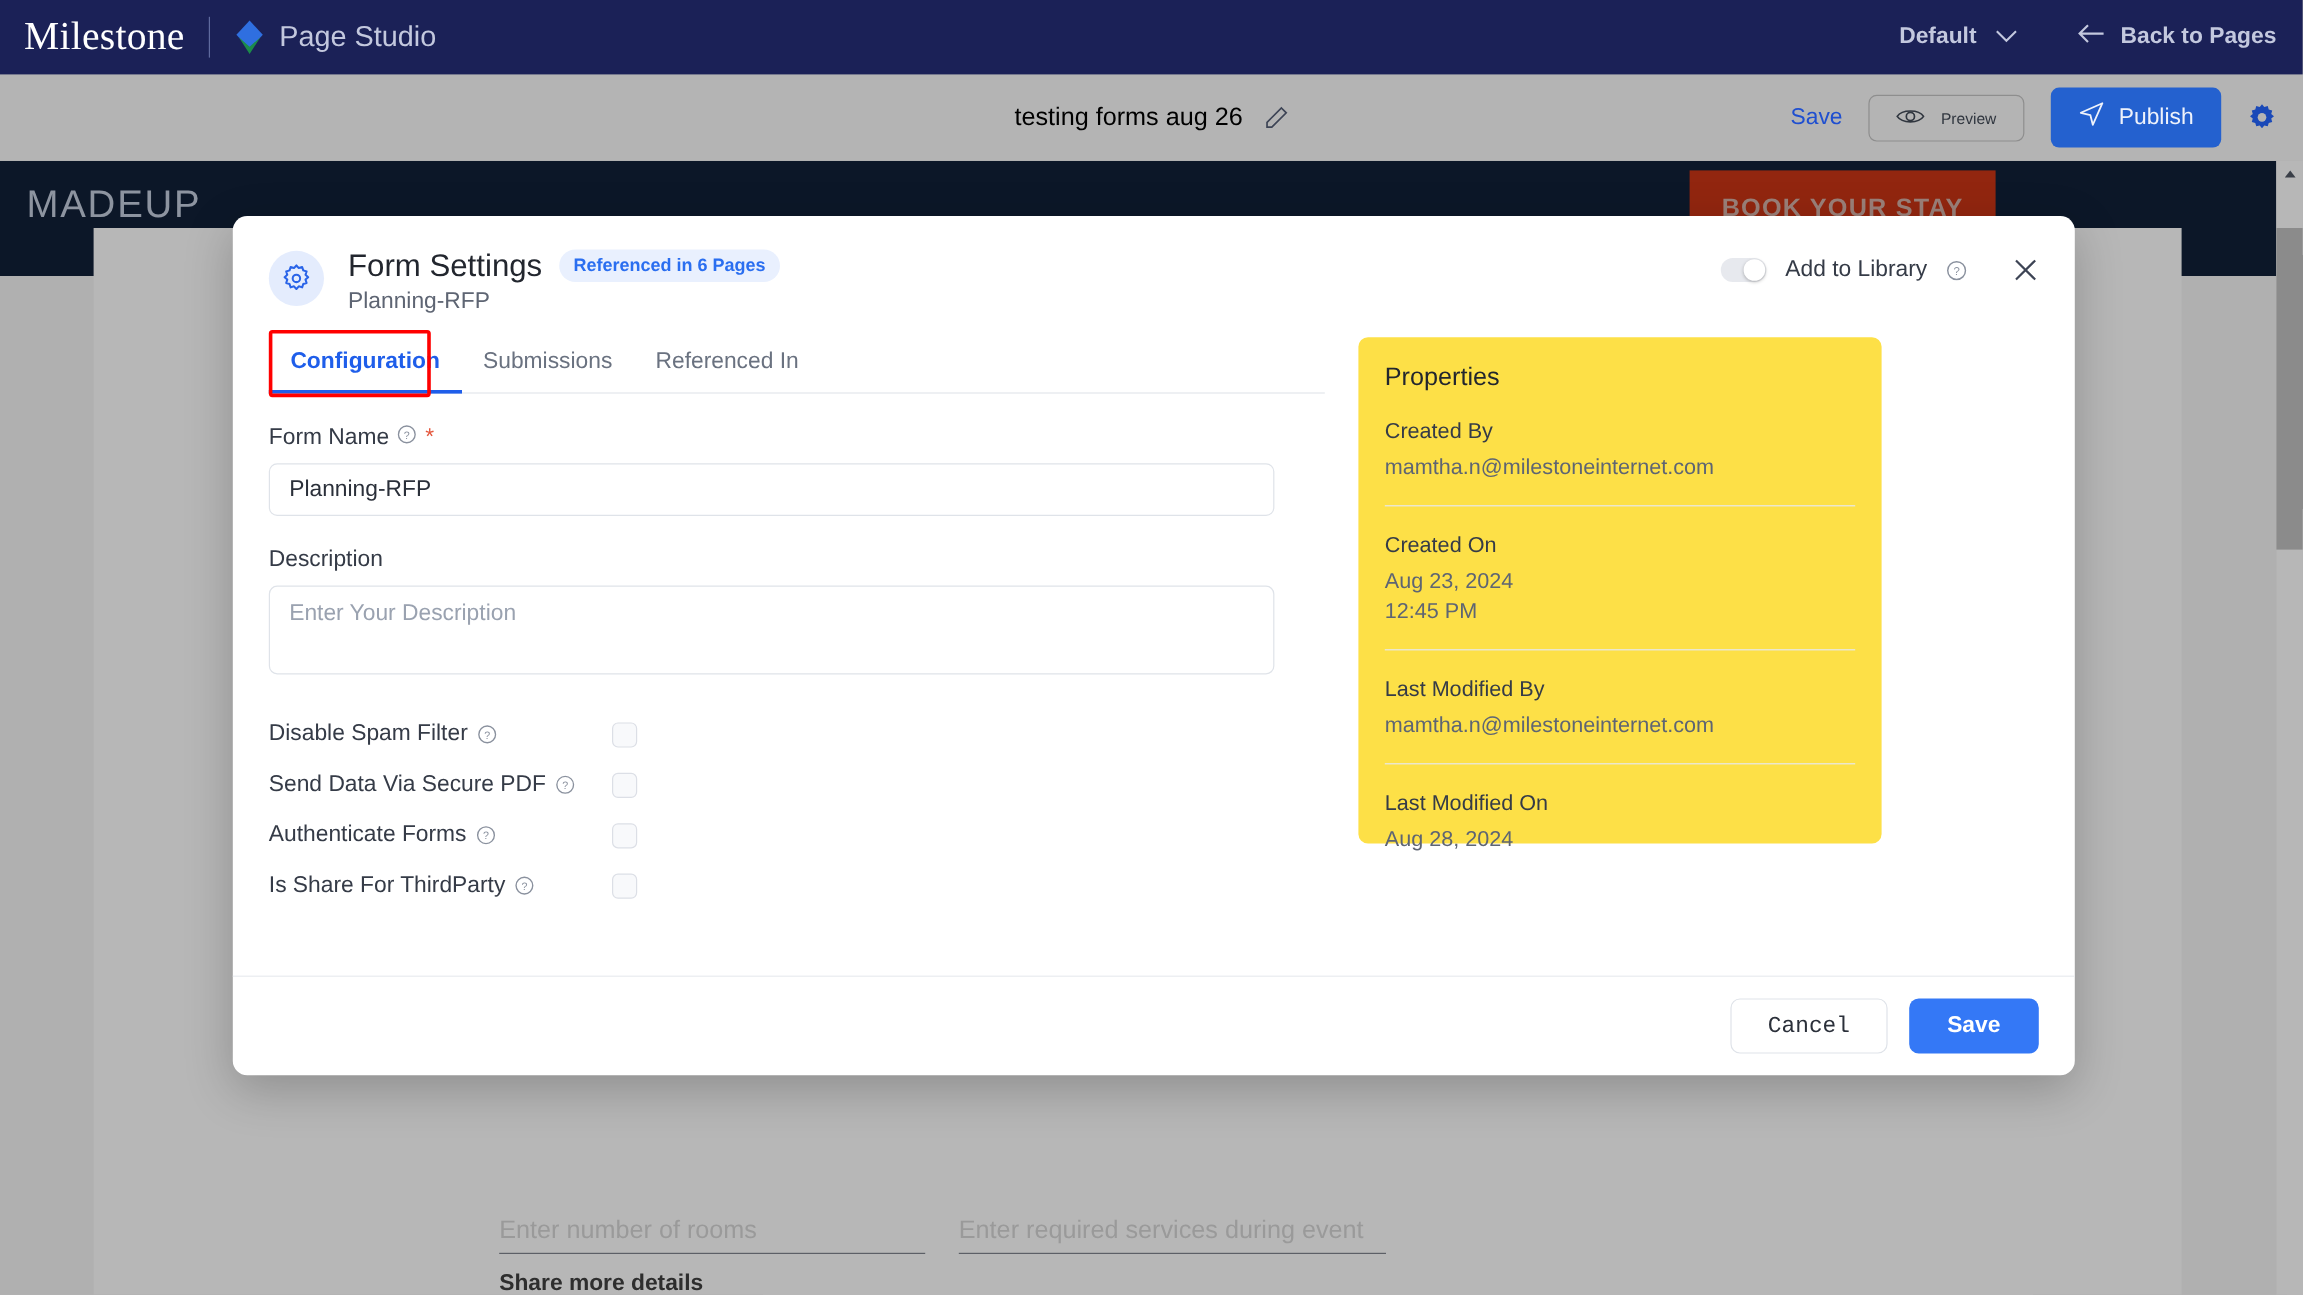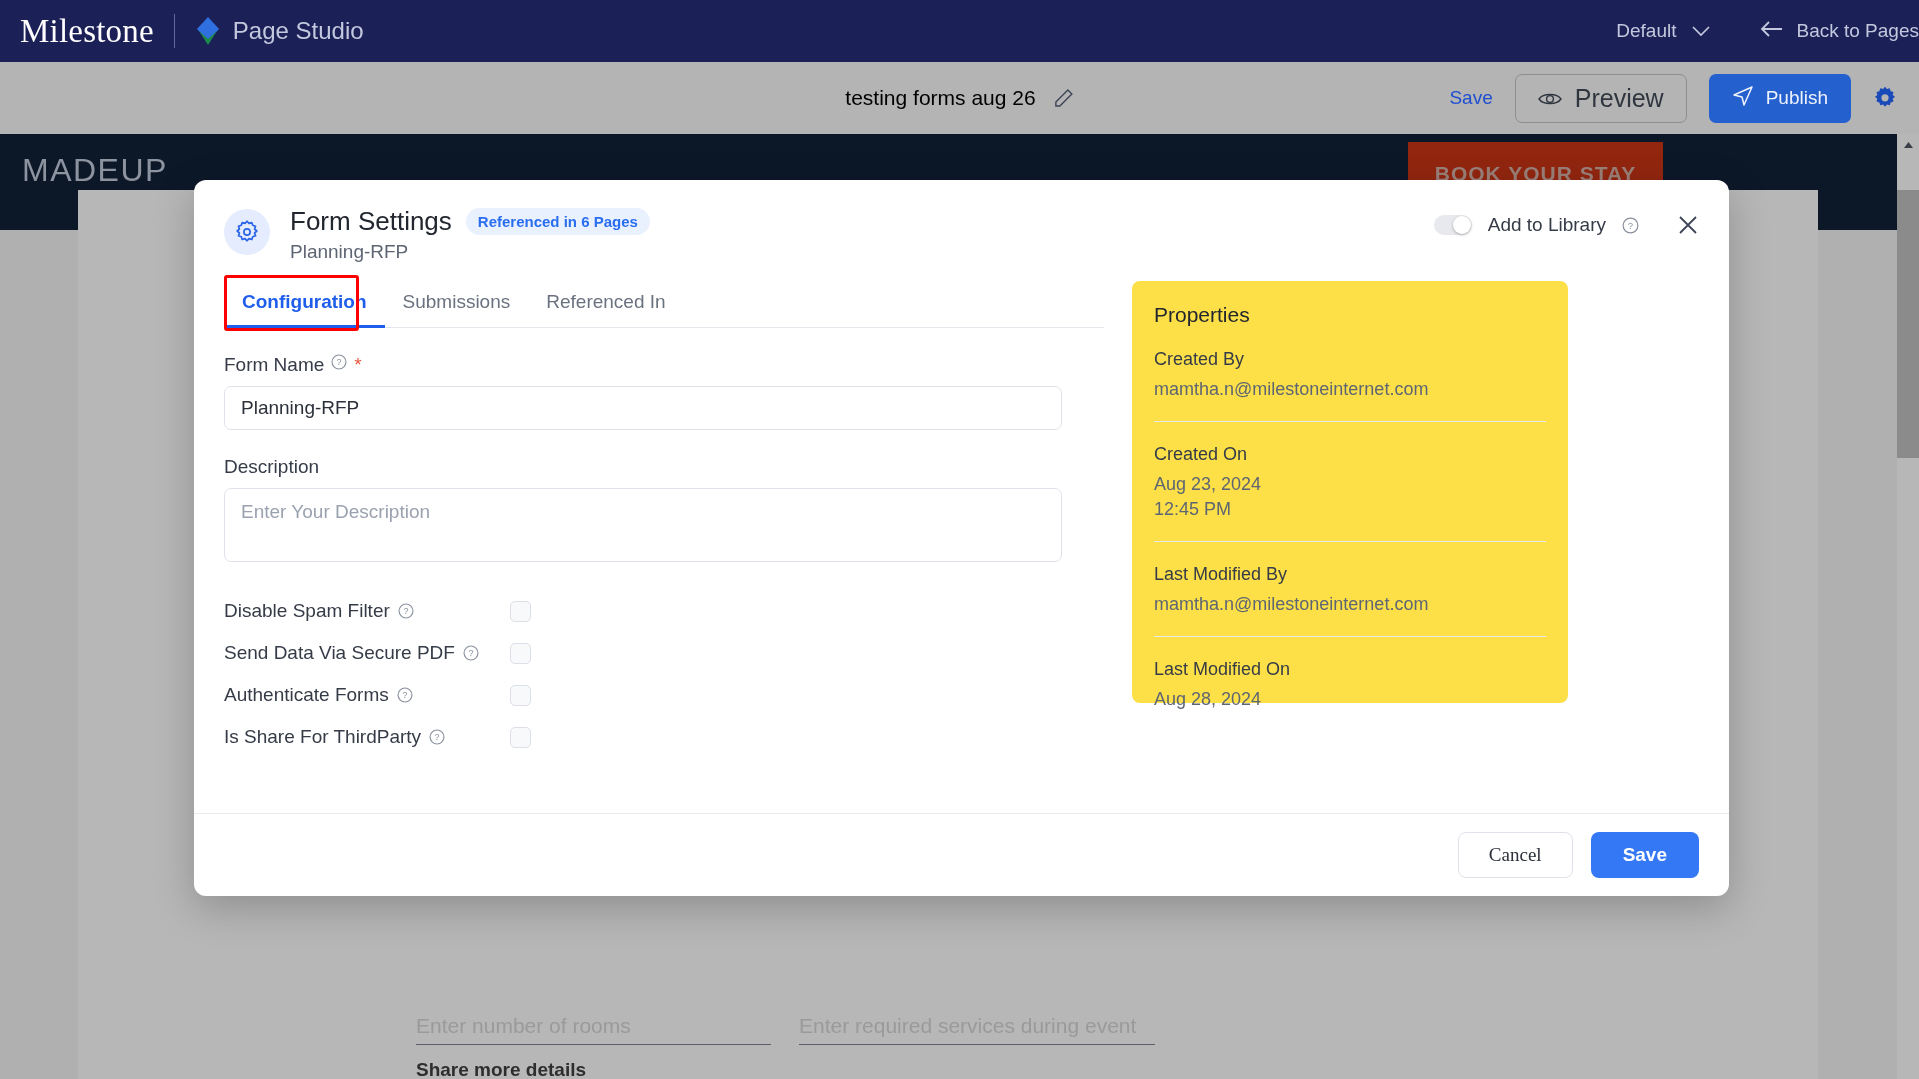--- a/index.html
+++ b/index.html
@@ -25,21 +25,21 @@
     line-height: 1;
   }
   .brand-sep {
     width: 1px; height: 34px; background: #5f6a9e; margin: 0 20px;
   }
   .diamond-icon { width: 26px; height: 30px; position: relative; margin-right: 12px; }
   .studio-label {
     font-size: 24px; color: #c3c8de; font-weight: 400;
   }
   .topnav-right {
-    margin-left: auto; display: flex; align-items: center; 
+    margin-left: auto; display: flex; align-items: center; padding-right: 22px; font-weight: bold;
   }
   .default-select {
     display: flex; align-items: center; gap: 16px;
     color: #c3c8de; font-size: 19px; cursor: pointer;
   }
   .back-to-pages {
     display: flex; align-items: center; gap: 13px;
     color: #c3c8de; font-size: 19px; margin-left: 50px; cursor: pointer;
   }
 
@@ -57,21 +57,21 @@
   .page-title { font-size: 21px; color: #000000; }
   .pencil-icon { cursor: pointer; display: flex; }
   .subbar-actions {
     margin-left: auto; display: flex; align-items: center; gap: 22px;
     padding-right: 22px;
   }
   .link-save { color: #1f4fd0; font-size: 19px; cursor: pointer; }
   .btn-preview {
     display: flex; align-items: center; gap: 13px;
     border: 1px solid #8e8e8e; border-radius: 7px;
-    padding: 9px 22px; font-size: 25px; color: #30363f;
+    padding: 9px 22px; font-size: 13px; color: #30363f;
     background: transparent; cursor: pointer;
   }
   .btn-publish {
     display: flex; align-items: center; gap: 12px;
     background: #2461cf; border: none; border-radius: 7px;
     padding: 11px 23px; font-size: 19px; color: #eef2fb; cursor: pointer;
   }
   .gear-blue { cursor: pointer; display: flex; }
 
   
@@ -255,21 +255,21 @@
   .prop-val { font-size: 18px; color: #5e6573; line-height: 1.35; }
 
   .modal-footer {
     border-top: 1px solid #e9ebef;
     padding: 18px 30px; display: flex; justify-content: flex-end; gap: 18px;
     margin-top: auto;
   }
   .btn-cancel {
     border: 1px solid #dfe3e9; background: #ffffff; border-radius: 8px;
     font-size: 19px; color: #2b303a; padding: 11px 30px; cursor: pointer;
-    font-family: Liberation Serif, serif;
+    font-family: Liberation Mono, monospace;
   }
   .btn-save-modal {
     border: none; background: #3478f6; border-radius: 8px;
     font-size: 19px; color: #ffffff; font-weight: 700;
     padding: 12px 32px; cursor: pointer;
     font-family: "Liberation Sans", sans-serif;
   }
 </style>
 </head>
 <body>

